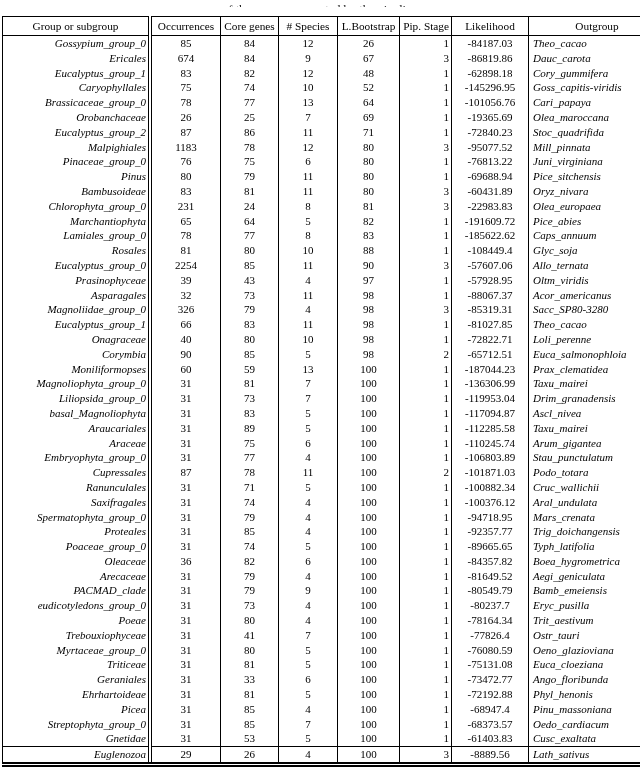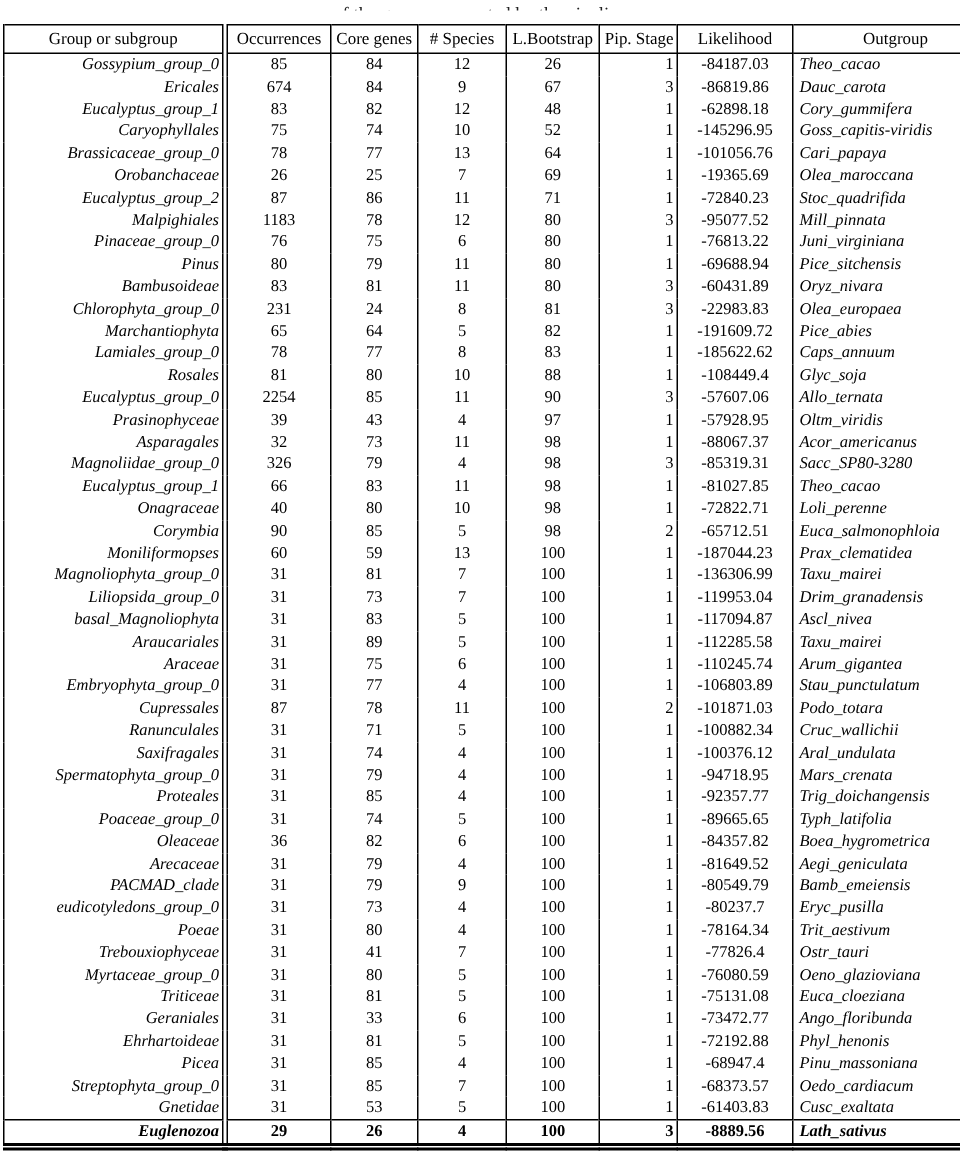--- a/index.html
+++ b/index.html
@@ -60,21 +60,21 @@
     text-align: right;
     font-style: italic;
     padding-left: 4px;
   }
   td.col7 {
     text-align: left;
     font-style: italic;
     padding-left: 4px;
   }
   
-  tbody tr:last-child td { border-top: 1px solid #000; font-weight: bold; }
+  tbody tr:last-child td { border-top: 1px solid #000; }
 
   .col0 { width: 141px; margin-top: 40px; }
   .col1 { width: 64px; }
   .col2 { width: 53px; }
   .col3 { width: 54px; }
   .col4 { width: 57px; }
   .col5 { width: 47px; text-align: right; }
   .col6 { width: 72px; text-align: center; }
   .col7 { width: 132px; }
 </style>

